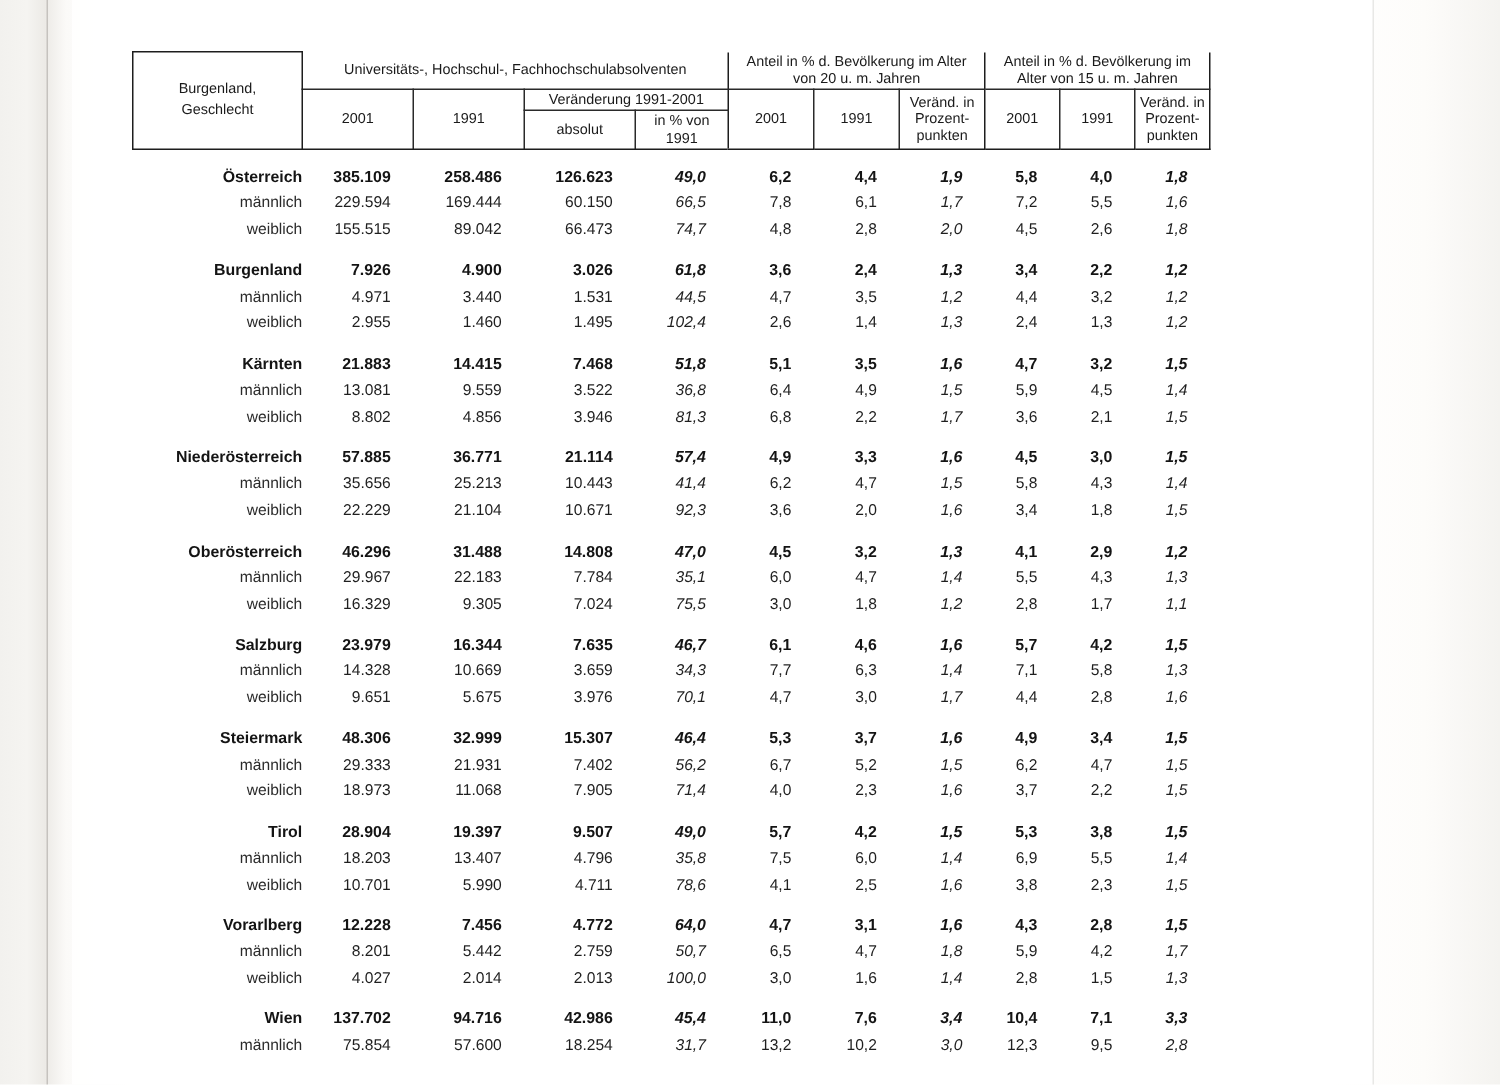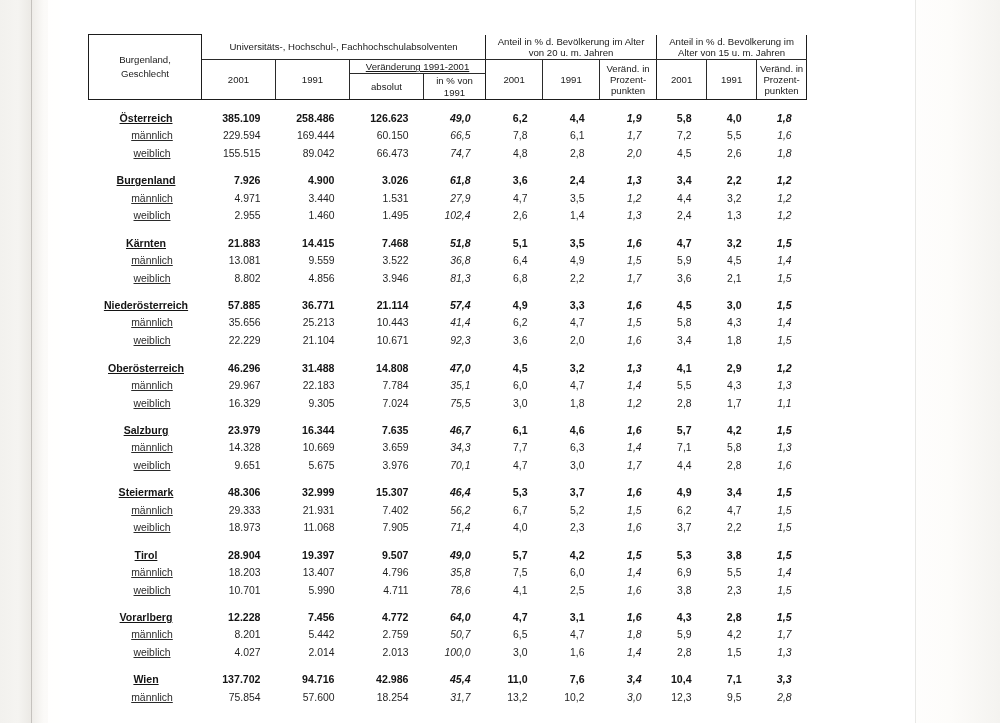--- a/index.html
+++ b/index.html
@@ -71,21 +71,21 @@
   
   thead td, thead th {
     font-weight: normal;
     text-align: center;
     vertical-align: middle;
     padding: 1px 2px;
     line-height: 1.18;
     font-size: 9.6px;
     color: #1a1a1a;
   }
-  .bd-bt { border-bottom: 1px solid #2a2a2a; text-decoration: underline; }
+  .bd-bt { border-bottom: 1px solid #2a2a2a; }
   .bd-r  { border-right: 1px solid #2a2a2a; }
   .bd-rh { border-right: 1.4px solid #1d1d1d; }
 
   .hdr-stub {
     border-left: 1.4px solid #1d1d1d;
     border-right: 1.4px solid #1d1d1d;
     border-bottom: 1.4px solid #1d1d1d;
     border-top: 1.4px solid #1d1d1d;
     line-height: 1.45;
   }
@@ -103,24 +103,23 @@
     height: 17.8px;
     vertical-align: middle;
     white-space: nowrap;
   }
   td.num {
     text-align: right;
     padding-right: 15px;
     font-size: 10.4px;
   }
   td.label {
-    text-align: center;
+    text-align: right;
     padding-left: 2px;
     font-size: 10.4px;
-    text-decoration: underline;
   }
   tr.region td.label { font-weight: bold; font-size: 10.6px; }
   tr.region td.num   { font-weight: bold; font-size: 10.6px; }
   tr.sub td.label    { padding-left: 14px; color: #2b2b2b; }
   tr.sub td.num      { color: #1f1f1f; }
 
   td.it { font-style: italic; }
   tr.region td.it { font-weight: bold; }
 
   tr.spacer td { height: 9px; padding: 0; }
@@ -259,21 +258,21 @@
           <td class="num it">1,3</td>
           <td class="num">3,4</td>
           <td class="num">2,2</td>
           <td class="num it">1,2</td>
         </tr>
         <tr class="sub">
           <td class="label">männlich</td>
           <td class="num">4.971</td>
           <td class="num">3.440</td>
           <td class="num">1.531</td>
-          <td class="num it">27,9</td>
+          <td class="num it">44,5</td>
           <td class="num">4,7</td>
           <td class="num">3,5</td>
           <td class="num it">1,2</td>
           <td class="num">4,4</td>
           <td class="num">3,2</td>
           <td class="num it">1,2</td>
         </tr>
         <tr class="sub">
           <td class="label">weiblich</td>
           <td class="num">2.955</td>

